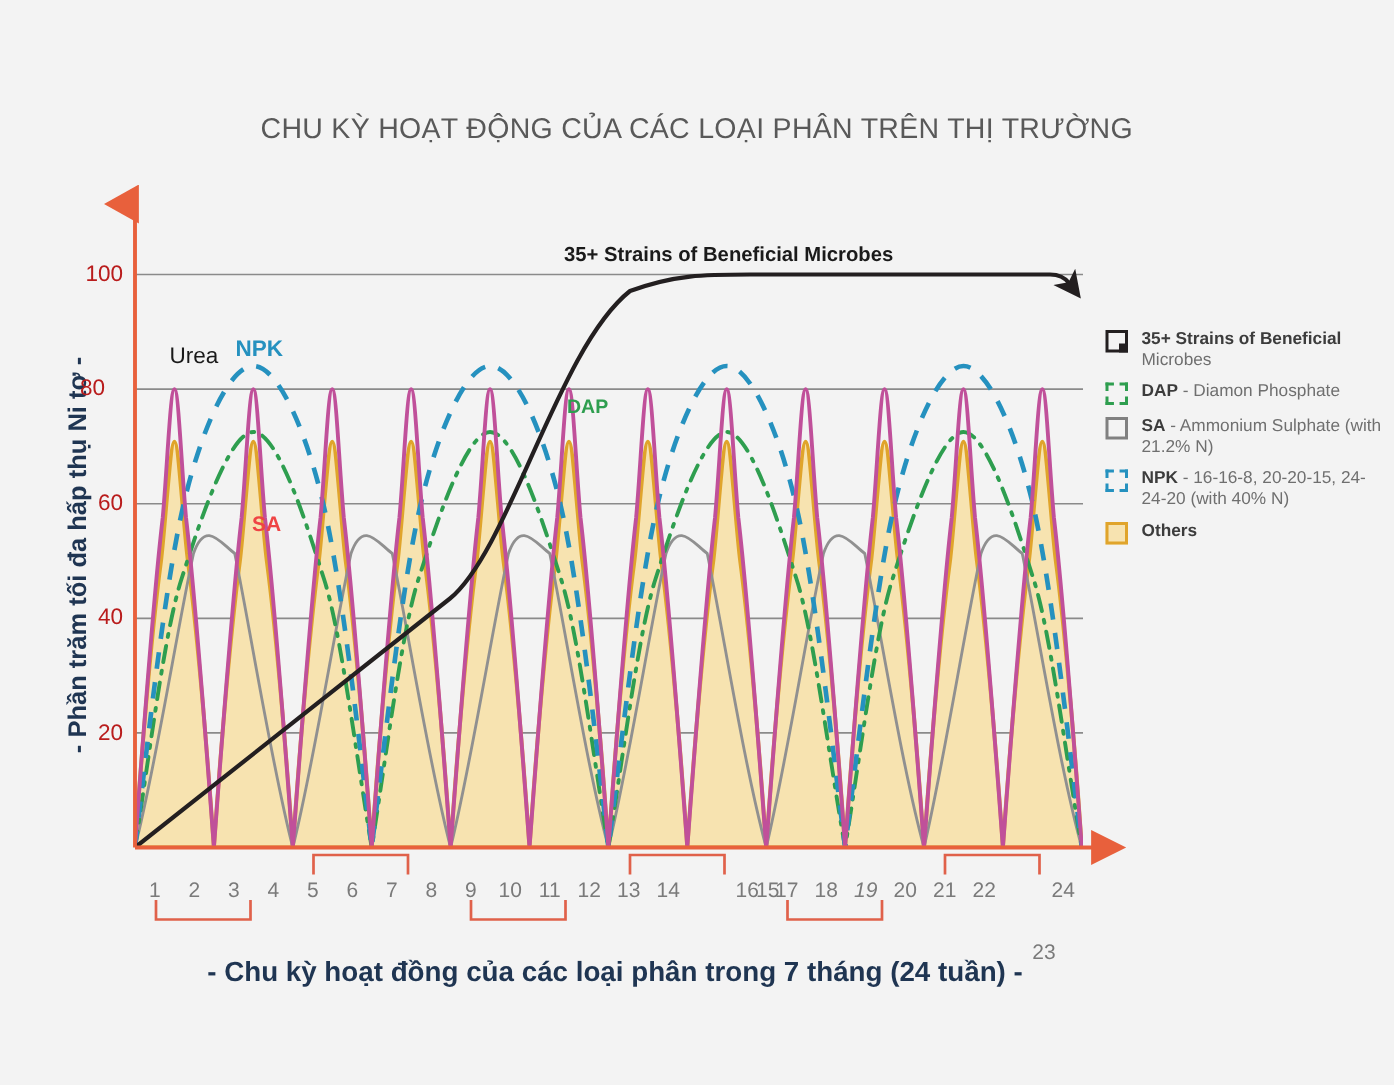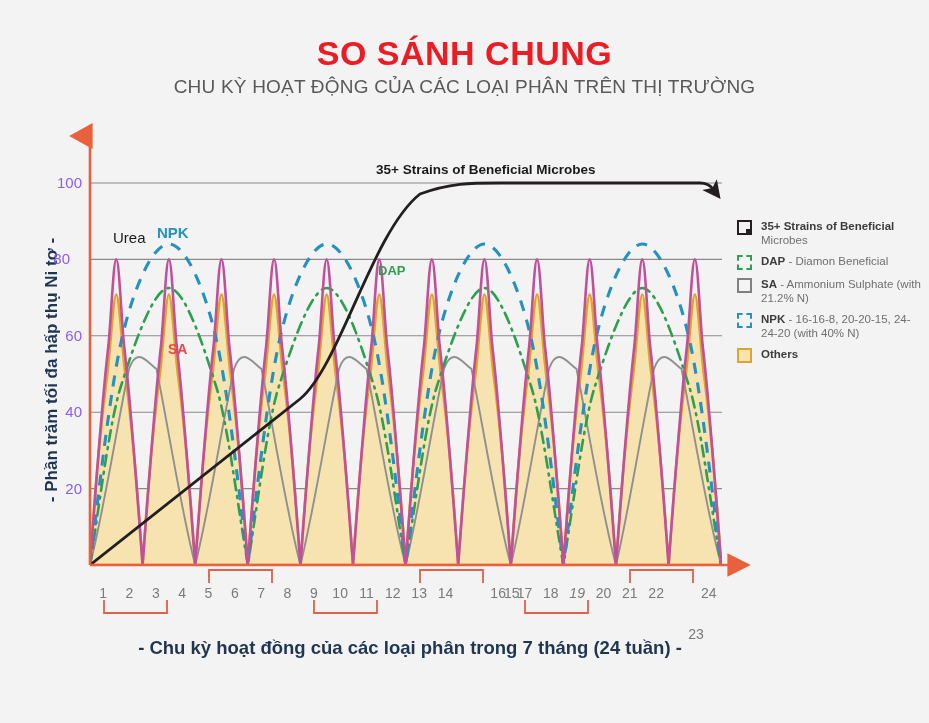--- a/index.html
+++ b/index.html
@@ -48,21 +48,21 @@
   }
 
   
   .plot { position: absolute; left: 0; top: 0; width: 929px; height: 723px; }
   svg.chart { position: absolute; left: 0; top: 0; }
 
   
   .ytick {
     position: absolute;
     width: 42px; text-align: right;
-    font-size: 15px; color: #8b5cf6;
+    font-size: 15px; color: #b91c1c;
   }
 
   
   .xtick {
     position: absolute;
     width: 22px; text-align: center;
     font-size: 14px; color: #7a7a7a;
     top: 585px;
   }
 
@@ -101,21 +101,20 @@
   .leg-text {
     font-size: 11.5px; line-height: 14px; color: #6f6f6f;
   }
   .leg-text b { color: #3c3c3c; font-weight: bold; }
 </style>
 </head>
 <body>
 
 <div class="page">
 
-  <div class="title-main">SO SÁNH CHUNG</div>
   <div class="title-sub">CHU KỲ HOẠT ĐỘNG CỦA CÁC LOẠI PHÂN TRÊN THỊ TRƯỜNG</div>
 
   <div class="ylabel">- Phần trăm tối đa hấp thụ Ni tơ -</div>
   <div class="xlabel">- Chu kỳ hoạt đồng của các loại phân trong 7 tháng (24 tuần) -</div>
 
   <div class="plot">
     <svg class="chart" width="929" height="723">
       <defs>
         <marker id="arrUp" markerWidth="10" markerHeight="10" refX="5" refY="8" orient="auto-start-reverse" markerUnits="strokeWidth">
           <path d="M0,9 L5,0 L10,9 Z" fill="#e8603c"></path>
@@ -359,21 +358,21 @@
     <div class="ann ann-microbes">35+ Strains of Beneficial Microbes</div>
   </div>
 
   <div class="legend">
     <div class="legend-row">
       <span class="swatch sw-microbes"></span>
       <span class="leg-text"><b>35+ Strains of Beneficial</b><span> Microbes</span></span>
     </div>
     <div class="legend-row">
       <span class="swatch sw-dap"></span>
-      <span class="leg-text"><b>DAP</b><span> - Diamon Beneficial</span></span>
+      <span class="leg-text"><b>DAP</b><span> - Diamon Phosphate</span></span>
     </div>
     <div class="legend-row">
       <span class="swatch sw-sa"></span>
       <span class="leg-text"><b>SA</b><span> - Ammonium Sulphate (with 21.2% N)</span></span>
     </div>
     <div class="legend-row">
       <span class="swatch sw-npk"></span>
       <span class="leg-text"><b>NPK</b><span> - 16-16-8, 20-20-15, 24-24-20 (with 40% N)</span></span>
     </div>
     <div class="legend-row">

